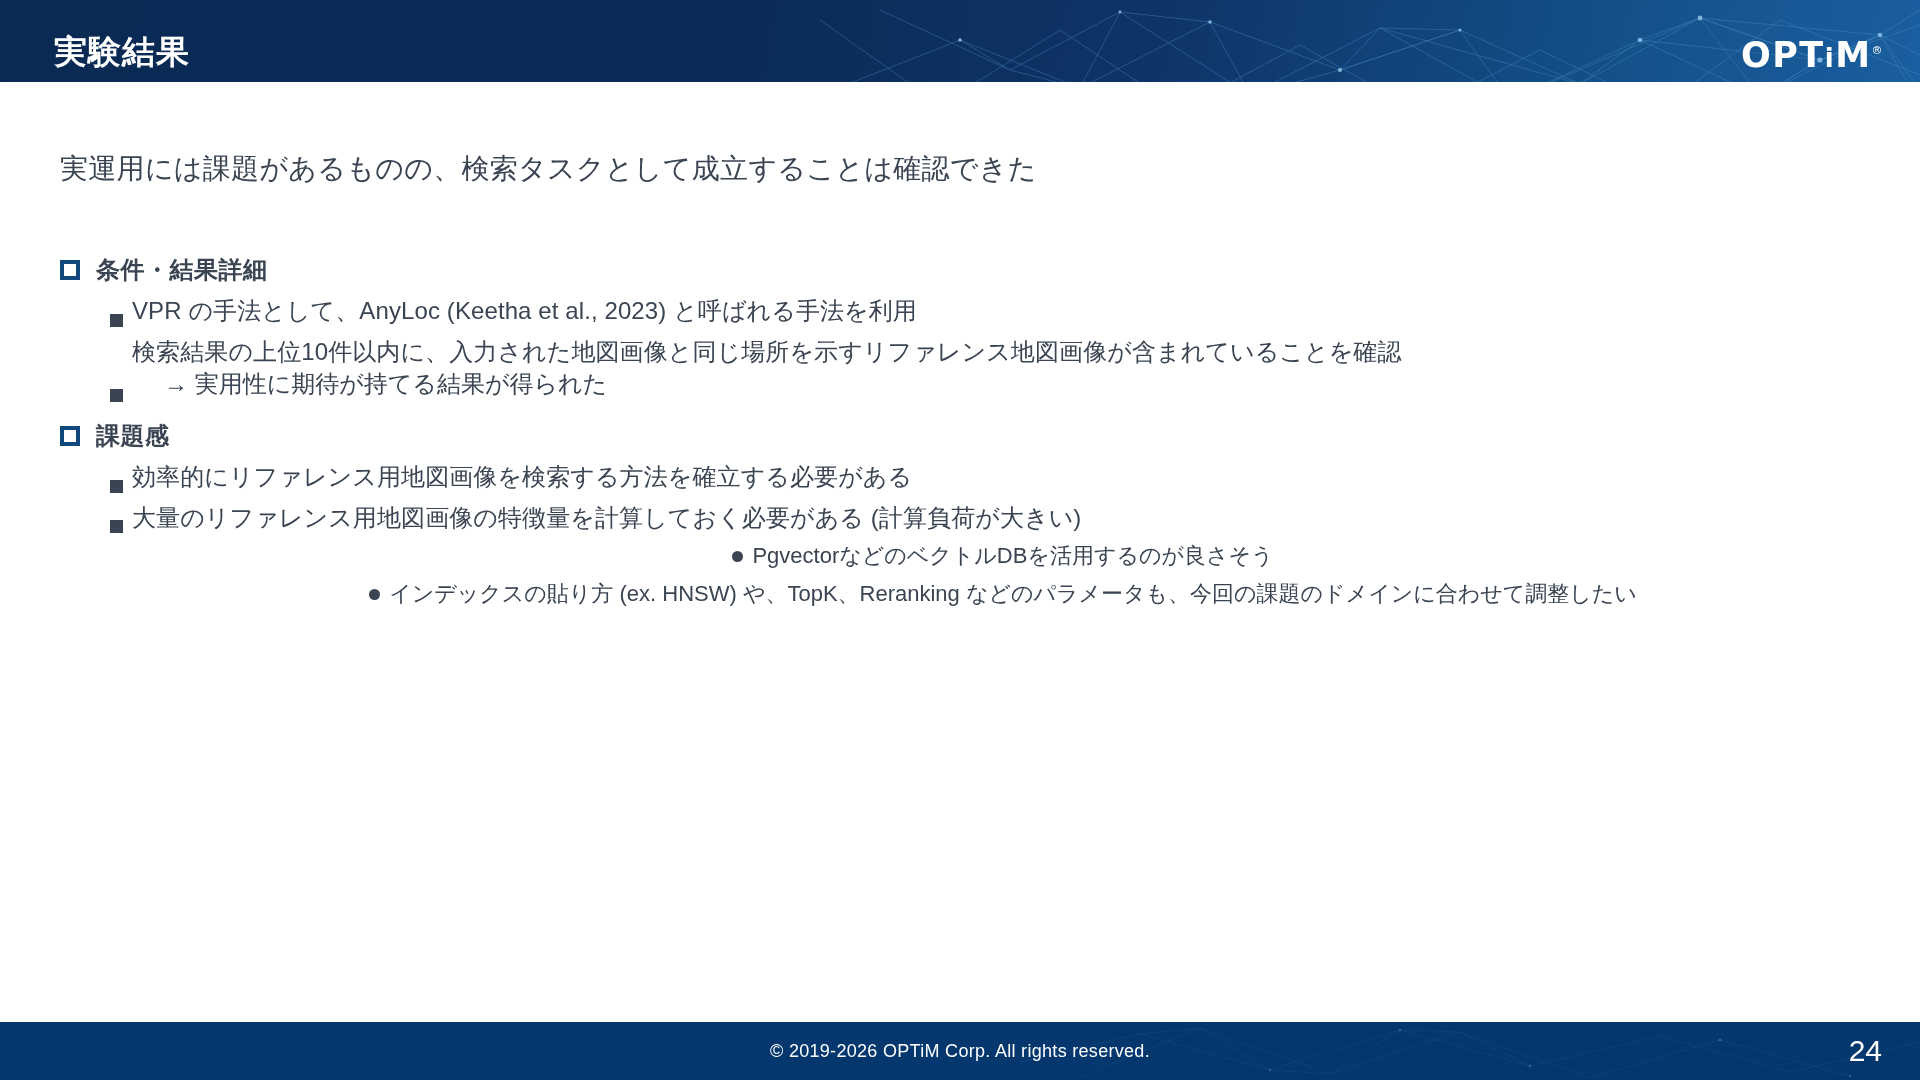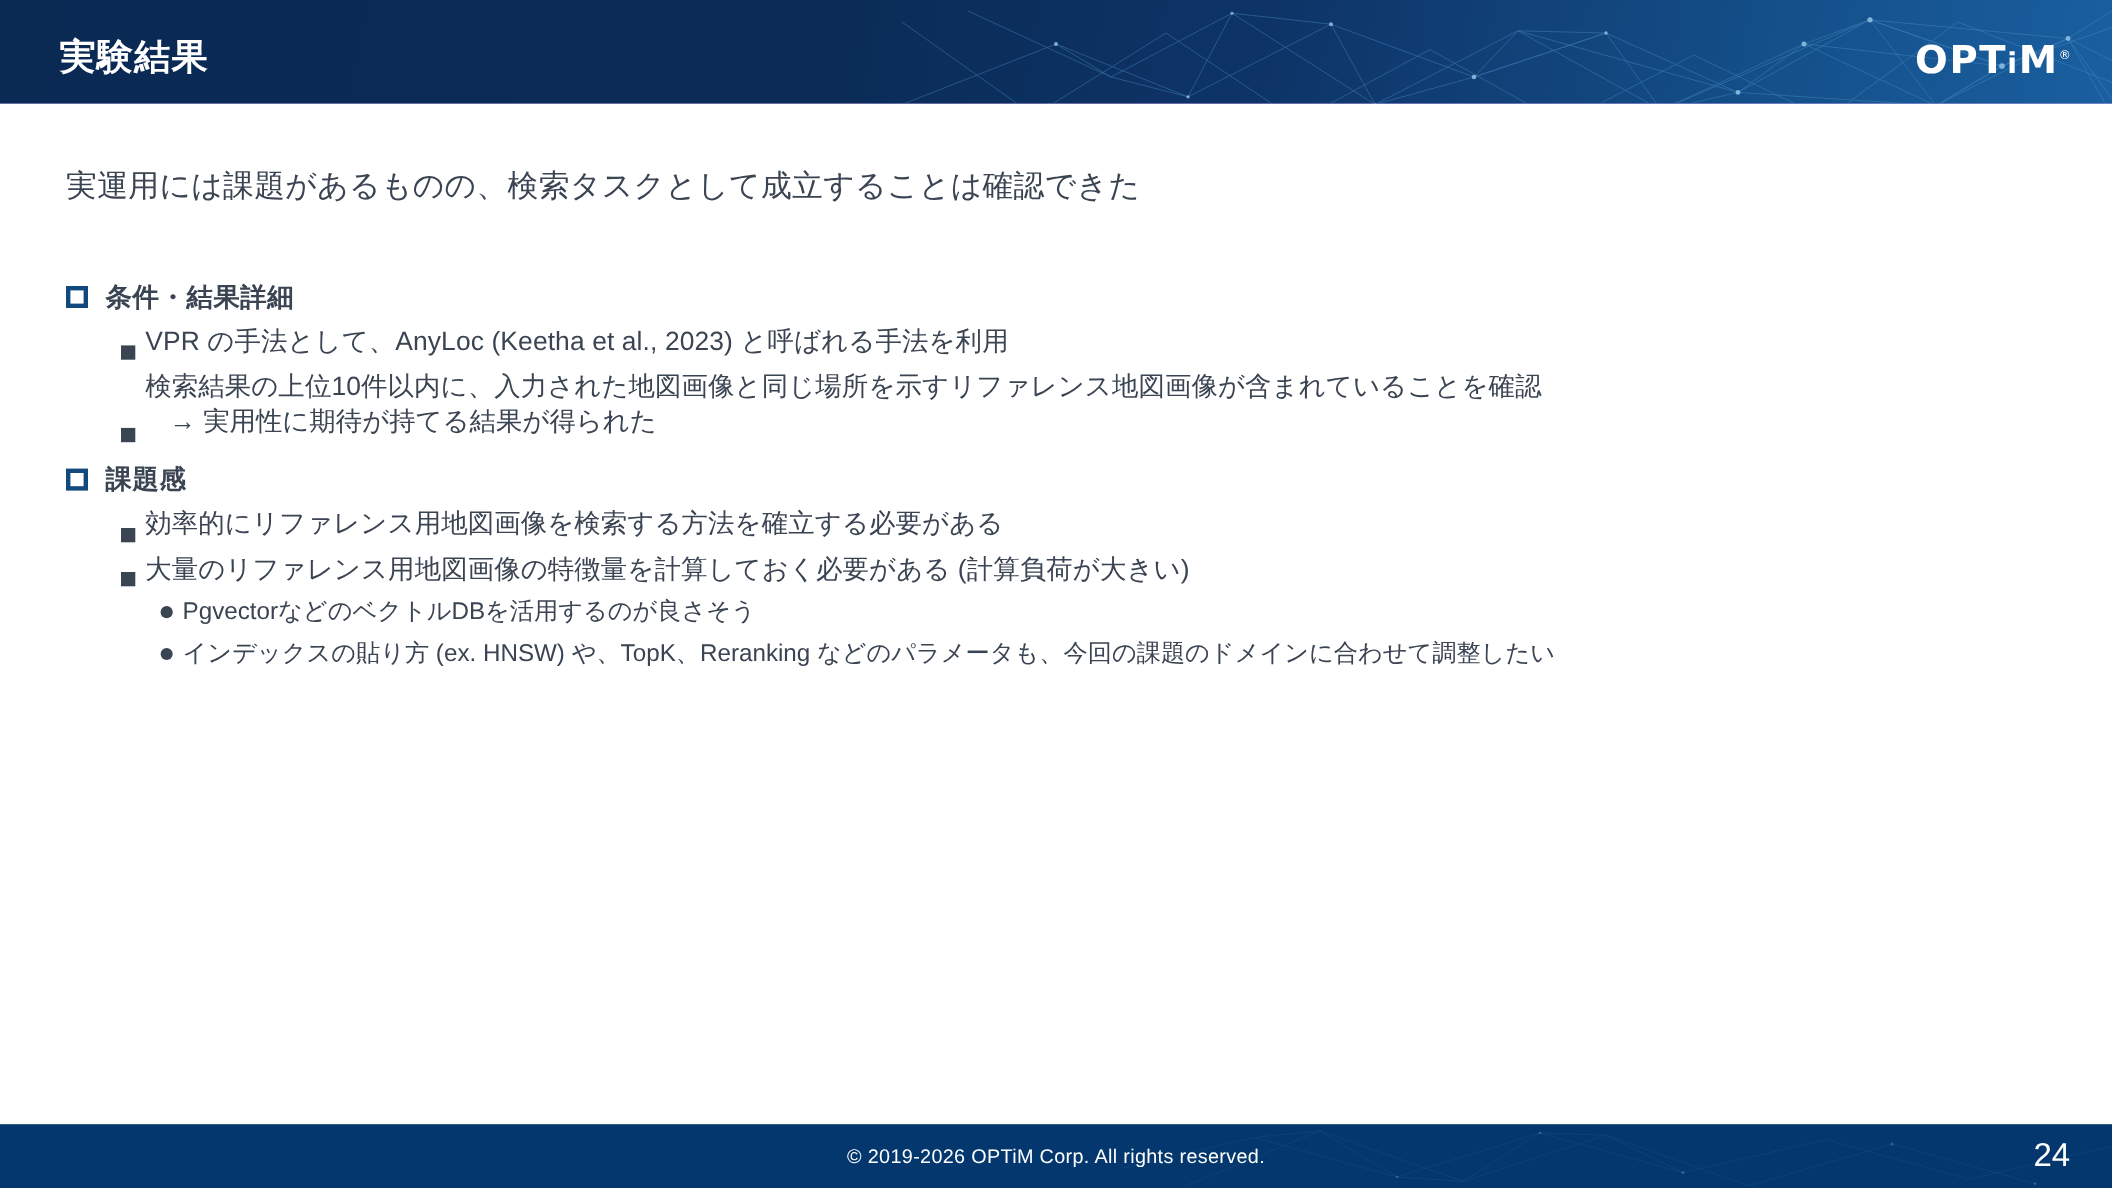--- a/index.html
+++ b/index.html
@@ -12,22 +12,22 @@
   }
   .slide {
     position:relative;
     width:1920px; height:1080px;
     background:#ffffff;
   }
 
   
   .header {
     position:absolute; top:0; left:0;
-    width:1920px; height:94px;
-    background:#6d28d9;
+    width:1920px; height:82px;
+    background:#c2410c;
     overflow:hidden;
   }
   .header-net {
     position:absolute; top:0; right:0;
     width:1100px; height:115px;
   }
   .header-glow {
     position:absolute; top:0; left:0;
     width:1920px; height:115px;
     background:linear-gradient(100deg,
@@ -116,29 +116,30 @@
   .l2-body { }
   .l2-text {
     font-size:24px;
     color:#3a4452;
     line-height:1.32;
     letter-spacing:0.1px;
   }
   .l2-sub {
     font-size:24px;
     color:#3a4452;
-    margin-left:22px;
+    margin-left:32px;
     line-height:1.45;
   }
 
   .l3 {
     display:flex;
     align-items:flex-start;
     margin-left:86px;
     margin-top:9px;
+    justify-content:center;
   }
   .l3-marker {
     width:11px; height:11px;
     border-radius:50%;
     background:#3a4452;
     margin-right:9px;
     margin-top:9px;
     flex:none;
   }
   .l3-text {

